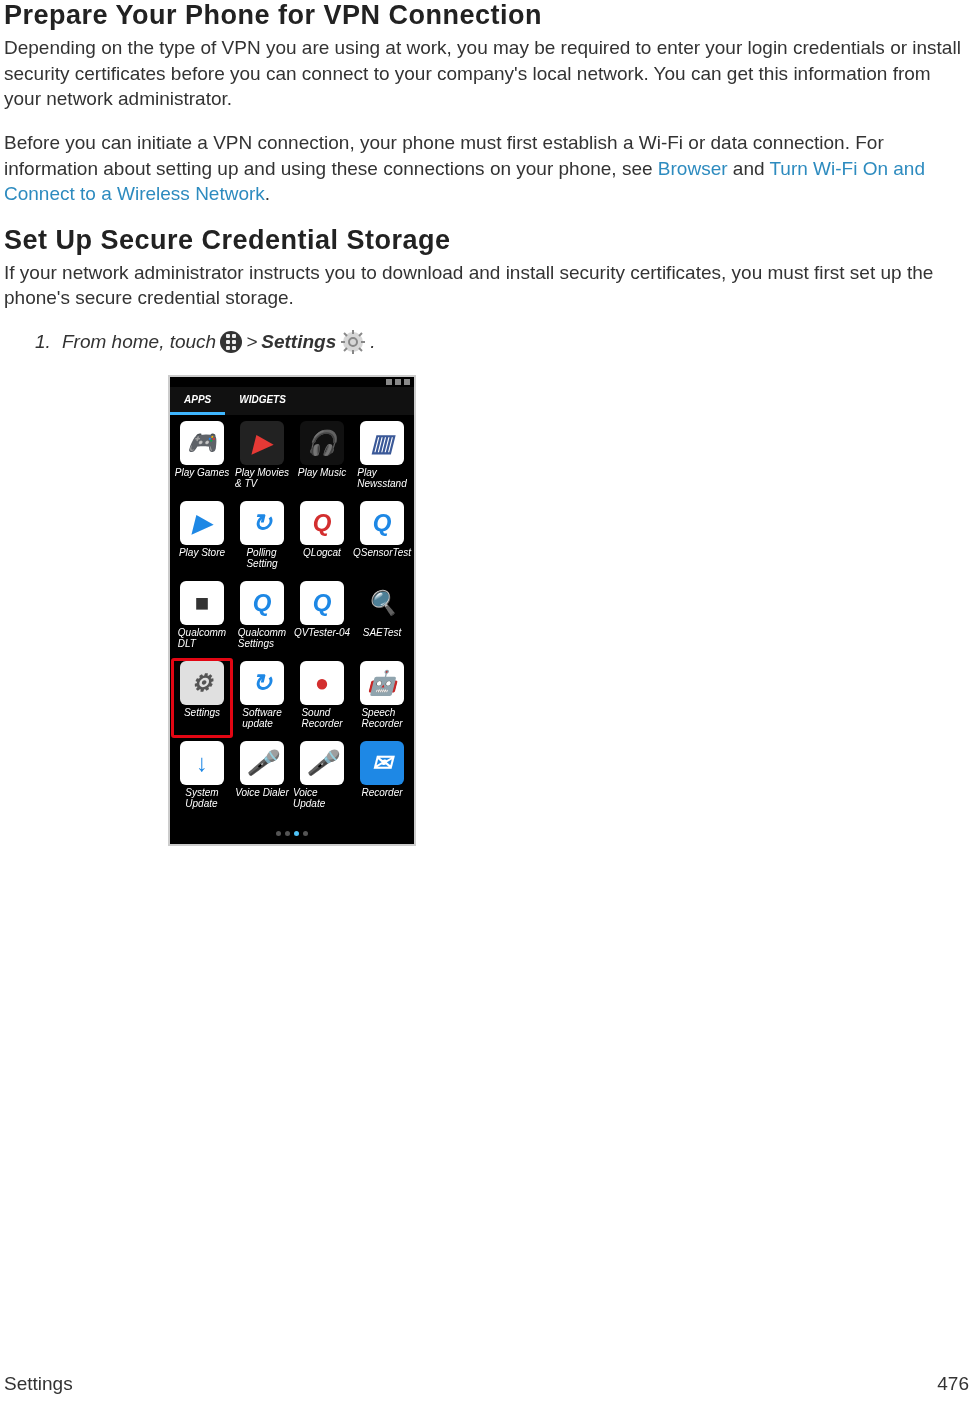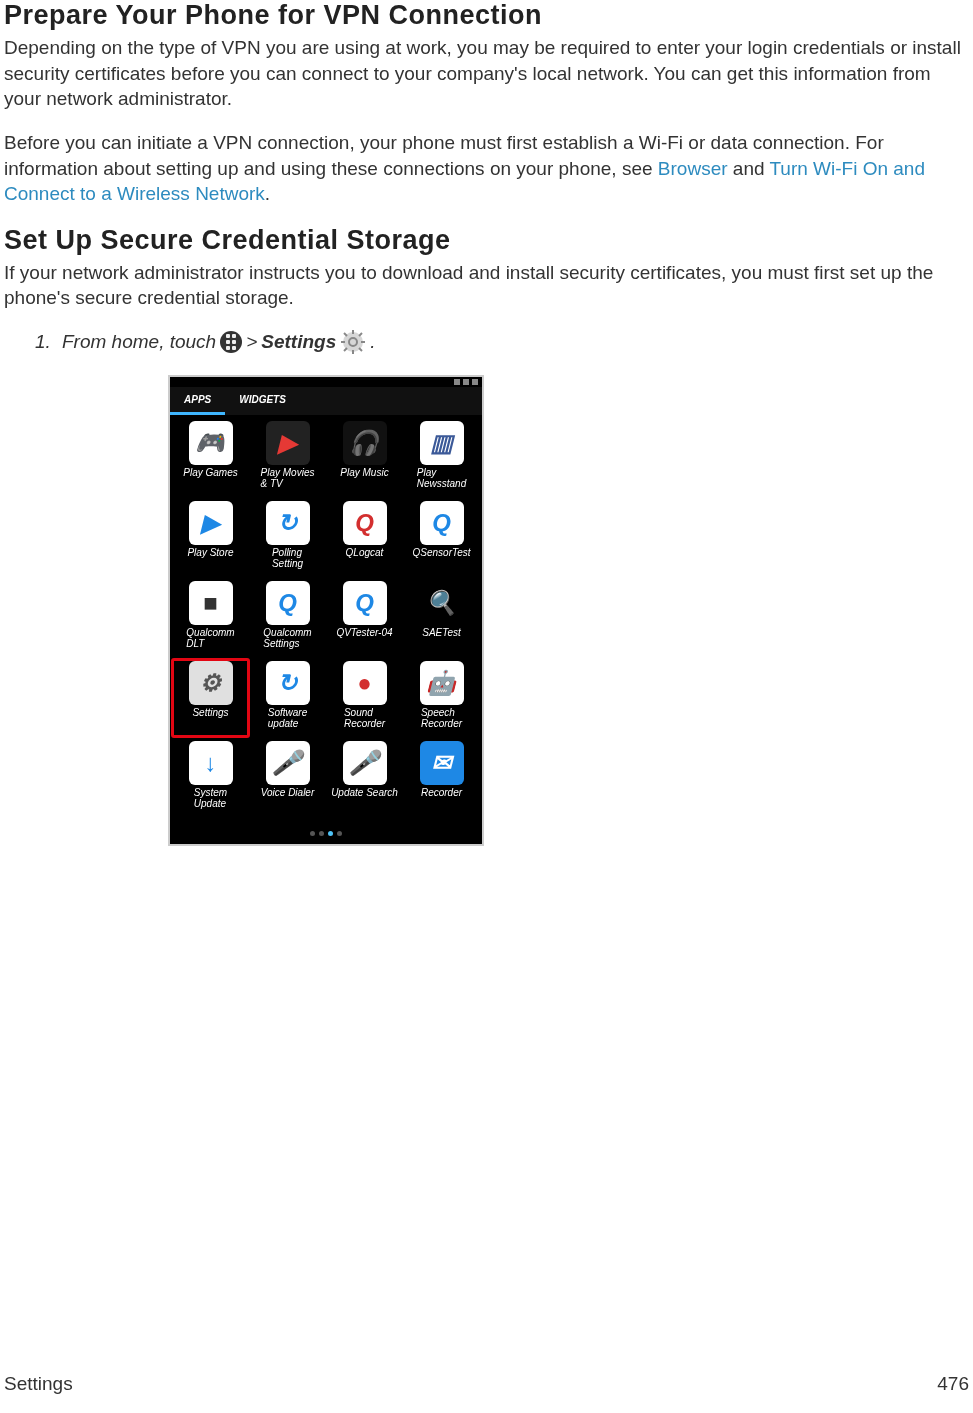--- a/index.html
+++ b/index.html
@@ -76,21 +76,21 @@
   }
   .settings-inline-icon {
     display: inline-flex;
     width: 26px; height: 26px;
     align-items: center; justify-content: center;
     vertical-align: middle;
   }
 
   
   .phone-shot {
-    width: 316px;
+    width: 248px;
     margin: 20px 0 0 106px;
     background: #000;
     border: 2px solid #ccc;
     box-sizing: border-box;
     font-family: Arial, sans-serif;
   }
   .phone-status {
     height: 10px;
     background: #000;
     display:flex; justify-content:flex-end; align-items:center;
@@ -302,21 +302,21 @@
               <div class="icon" style="background: rgb(255, 255, 255); color: rgb(30, 136, 229); font-size: 24px; font-weight: 700;">↓</div>
               <div class="label">System
 Update</div>
             </div>
             <div class="app-cell">
               <div class="icon" style="background: rgb(255, 255, 255); color: rgb(30, 136, 229); font-size: 24px; font-weight: 700;">🎤</div>
               <div class="label">Voice Dialer</div>
             </div>
             <div class="app-cell">
               <div class="icon" style="background: rgb(255, 255, 255); color: rgb(211, 47, 47); font-size: 24px; font-weight: 700;">🎤</div>
-              <div class="label">Update Search</div>
+              <div class="label">Voice Update</div>
             </div>
             <div class="app-cell">
               <div class="icon" style="background: rgb(30, 136, 229); color: rgb(255, 255, 255); font-size: 24px; font-weight: 700;">✉</div>
               <div class="label">Recorder</div>
             </div>
           </div>
         <div class="dots-row">
           <span></span>
             <span></span>
             <span class="on"></span>

